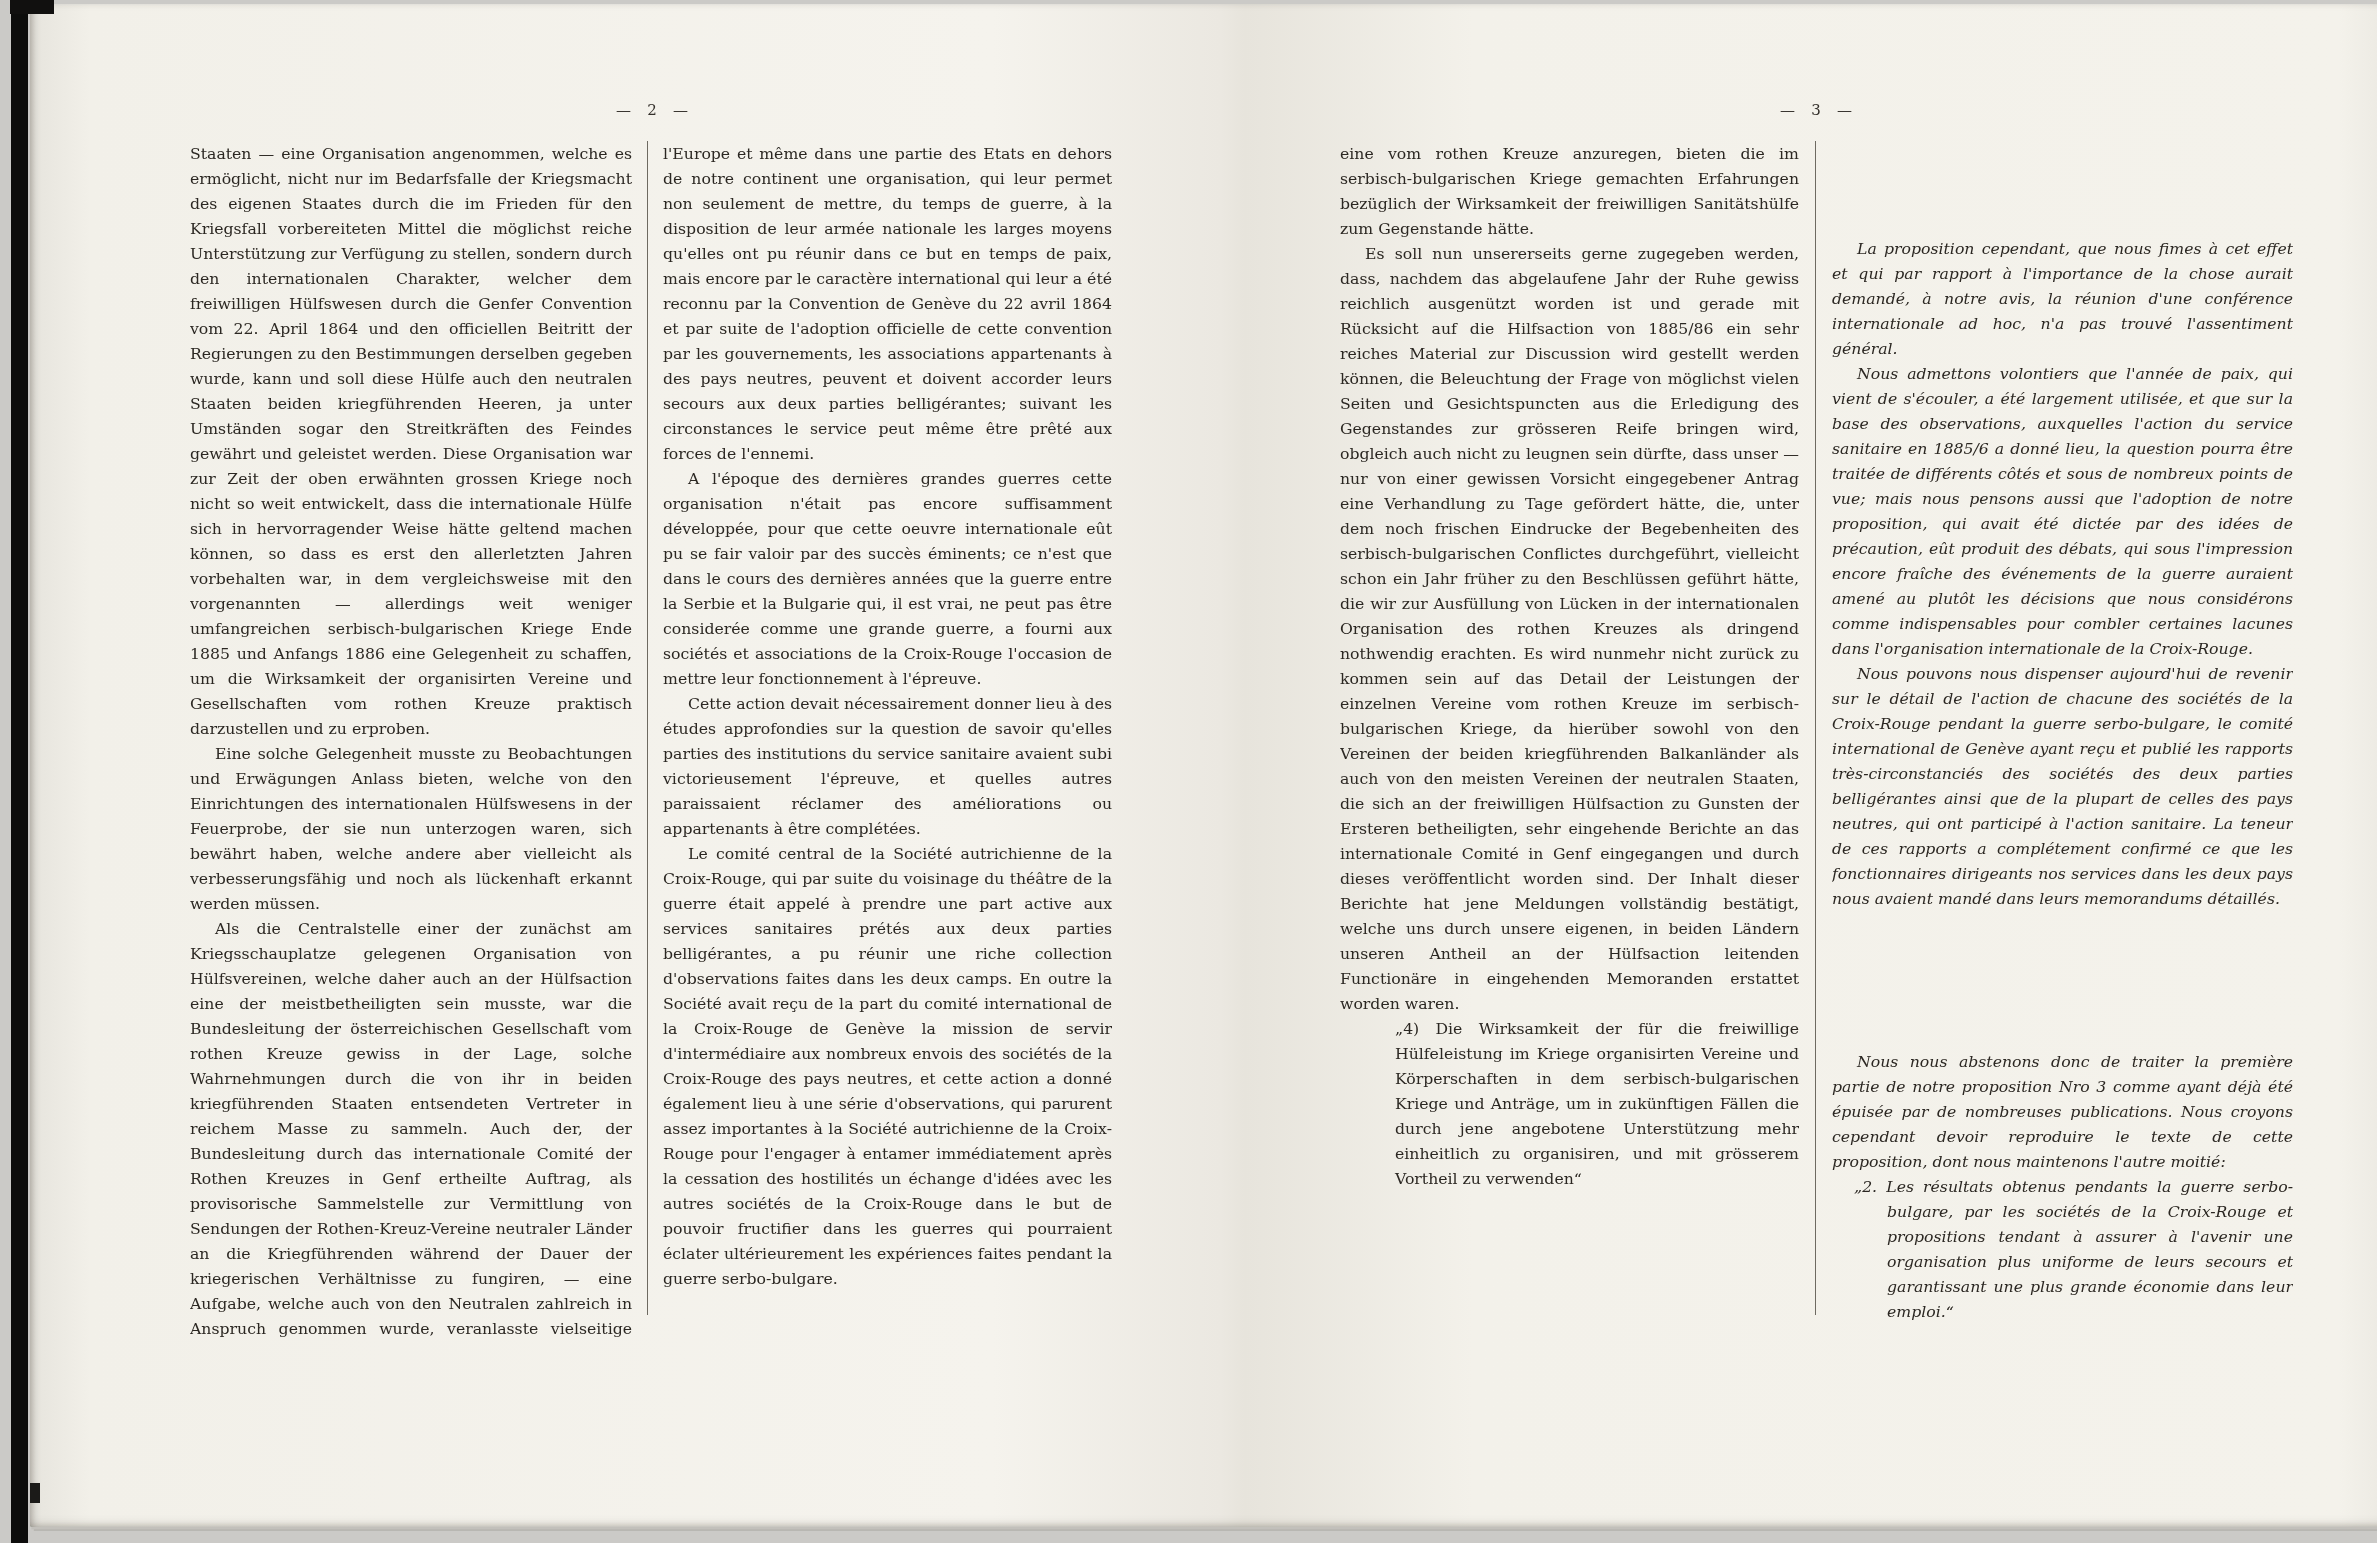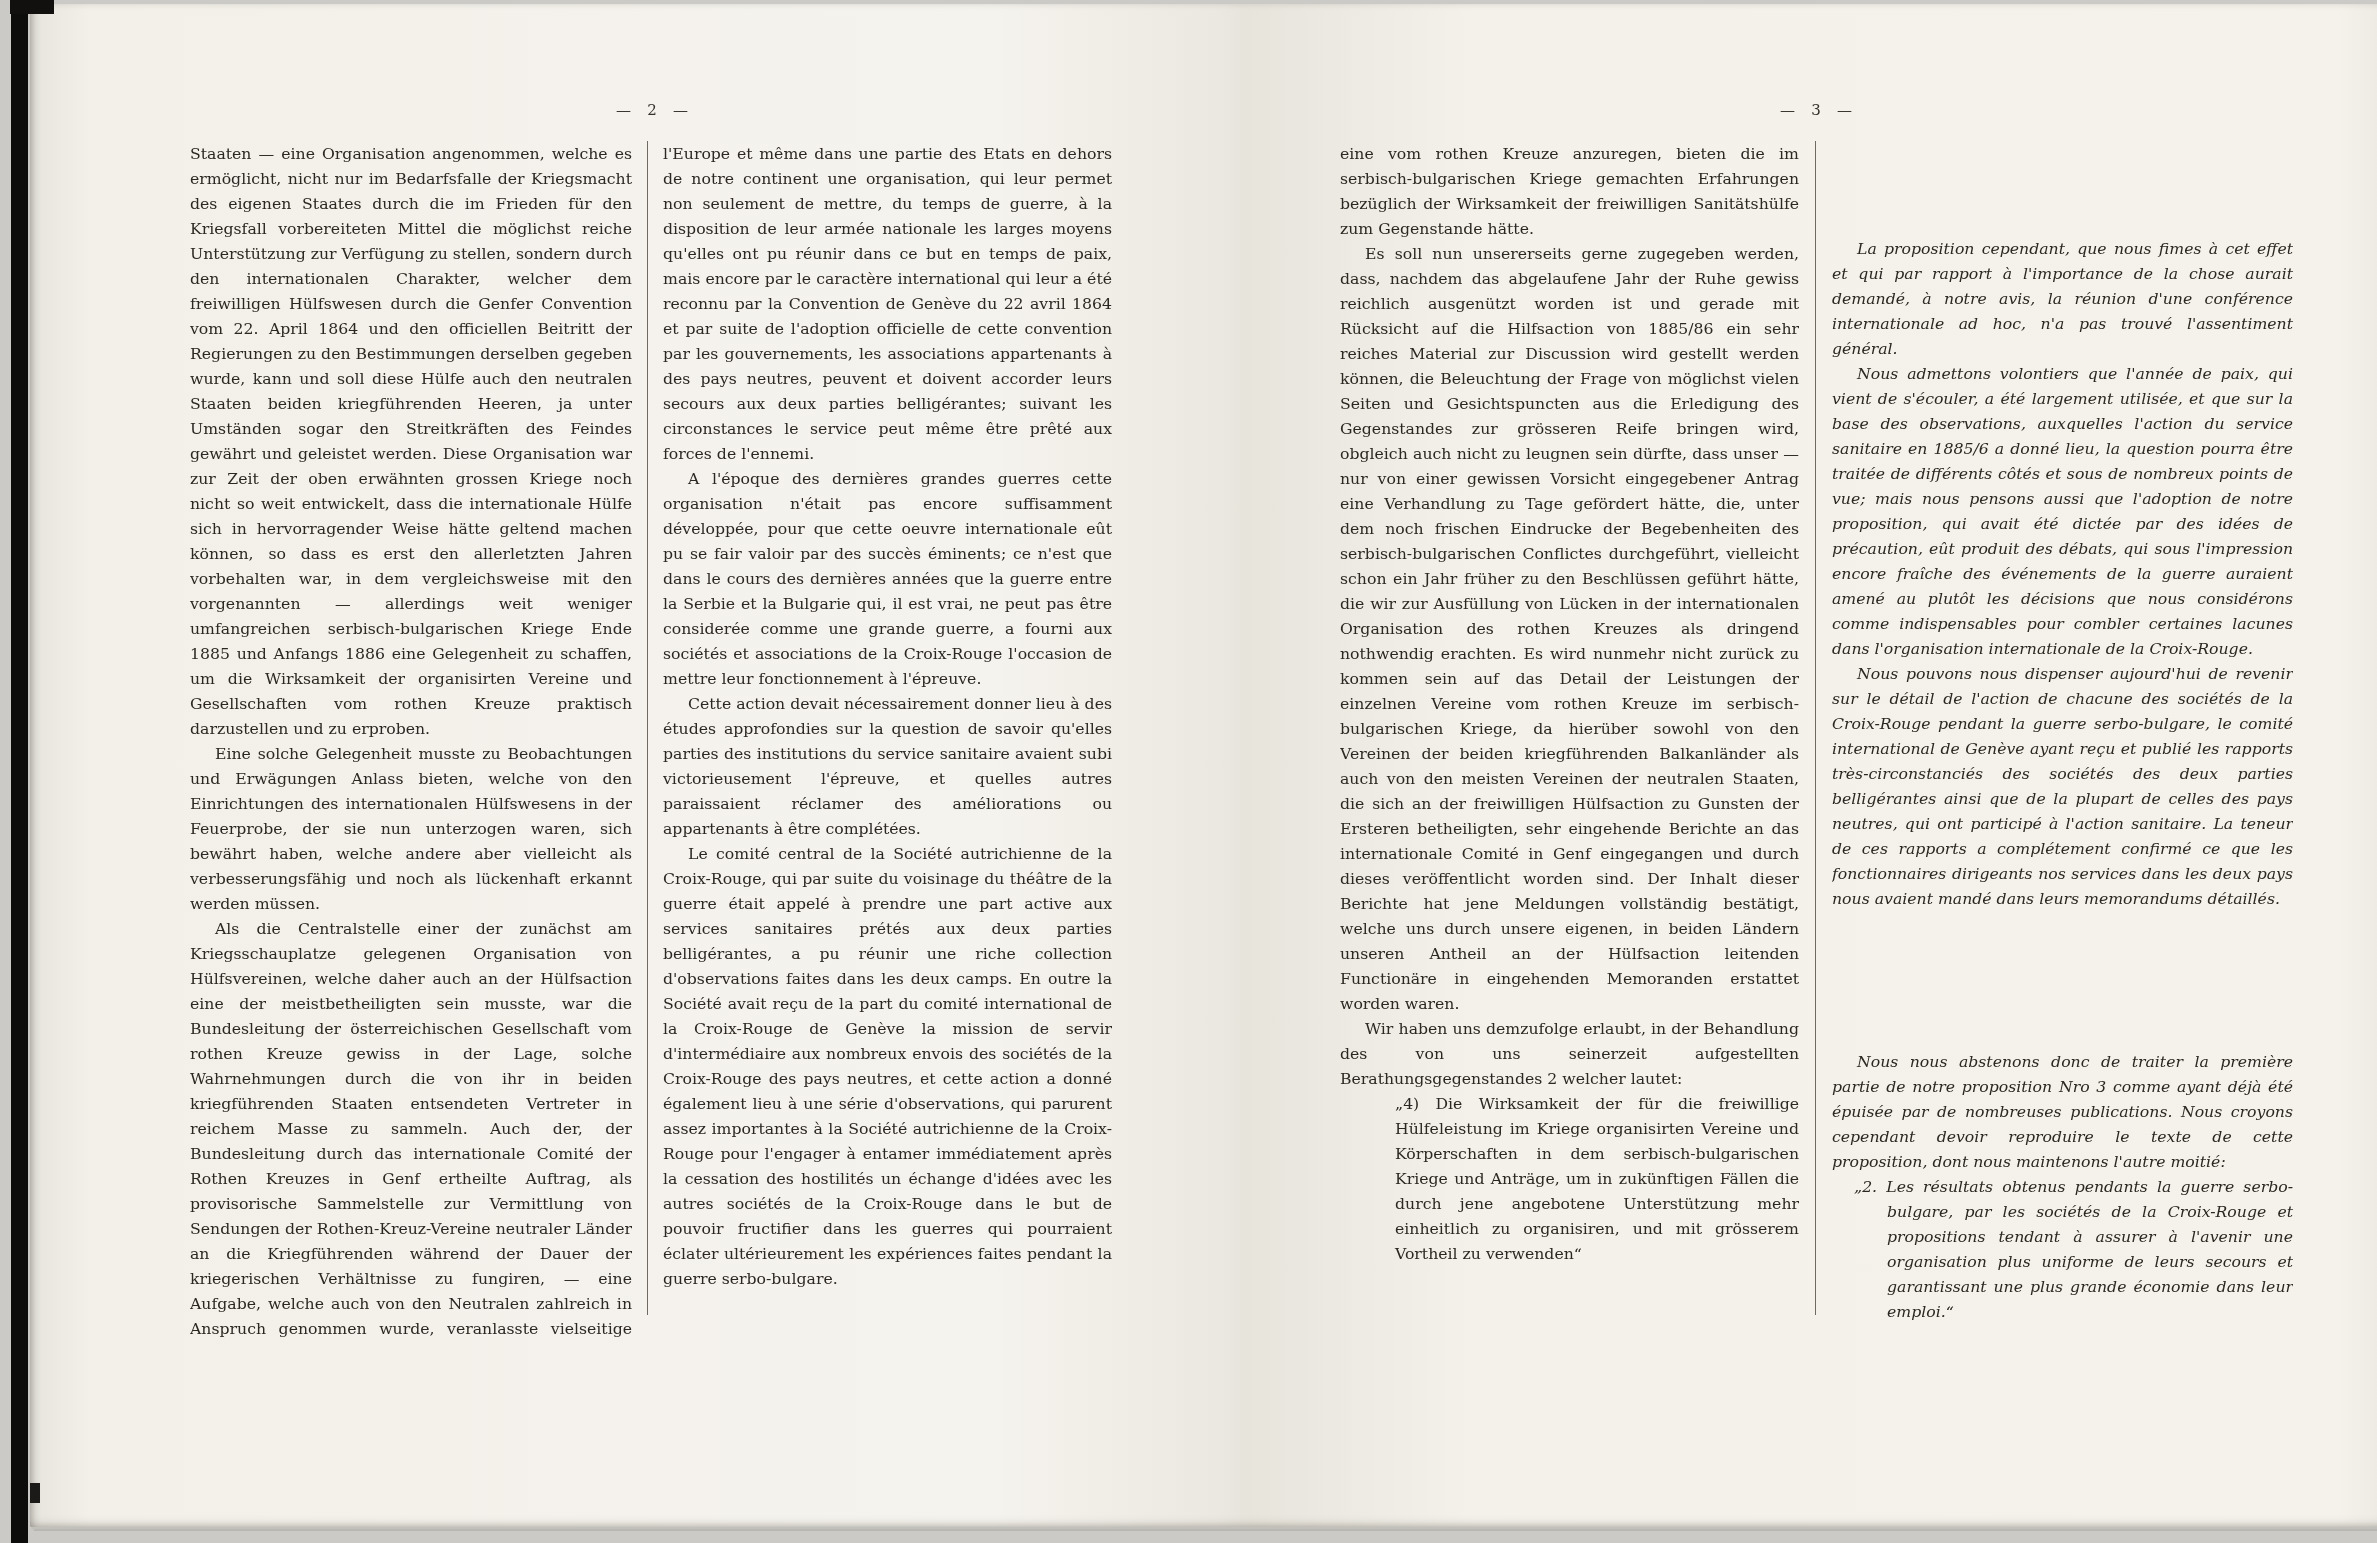--- a/index.html
+++ b/index.html
@@ -81,21 +81,20 @@
       </div>
     </div>
 
     <div class="page page-right">
       <div class="page-number">— 3 —</div>
       <div class="columns">
         <div class="col col-a cont">
           <div class="cont">
               <p class="para">eine vom rothen Kreuze anzuregen, bieten die im serbisch-bulgarischen Kriege gemachten Erfahrungen bezüglich der Wirksamkeit der freiwilligen Sanitätshülfe zum Gegenstande hätte.</p>
               <p class="para">Es soll nun unsererseits gerne zugegeben werden, dass, nachdem das abgelaufene Jahr der Ruhe gewiss reichlich ausgenützt worden ist und gerade mit Rücksicht auf die Hilfsaction von 1885/86 ein sehr reiches Material zur Discussion wird gestellt werden können, die Beleuchtung der Frage von möglichst vielen Seiten und Gesichtspuncten aus die Erledigung des Gegenstandes zur grösseren Reife bringen wird, obgleich auch nicht zu leugnen sein dürfte, dass unser — nur von einer gewissen Vorsicht eingegebener Antrag eine Verhandlung zu Tage gefördert hätte, die, unter dem noch frischen Eindrucke der Begebenheiten des serbisch-bulgarischen Conflictes durchgeführt, vielleicht schon ein Jahr früher zu den Beschlüssen geführt hätte, die wir zur Ausfüllung von Lücken in der internationalen Organisation des rothen Kreuzes als dringend nothwendig erachten. Es wird nunmehr nicht zurück zu kommen sein auf das Detail der Leistungen der einzelnen Vereine vom rothen Kreuze im serbisch-bulgarischen Kriege, da hierüber sowohl von den Vereinen der beiden kriegführenden Balkanländer als auch von den meisten Vereinen der neutralen Staaten, die sich an der freiwilligen Hülfsaction zu Gunsten der Ersteren betheiligten, sehr eingehende Berichte an das internationale Comité in Genf eingegangen und durch dieses veröffentlicht worden sind. Der Inhalt dieser Berichte hat jene Meldungen vollständig bestätigt, welche uns durch unsere eigenen, in beiden Ländern unseren Antheil an der Hülfsaction leitenden Functionäre in eingehenden Memoranden erstattet worden waren.</p>
-              <p class="para">Wir haben uns demzufolge erlaubt, in der Behandlung des von uns seinerzeit aufgestellten Berathungsgegenstandes 2 welcher lautet:</p>
             </div>
           <div>
               <p class="para quote">„4) Die Wirksamkeit der für die freiwillige Hülfeleistung im Kriege organisirten Vereine und Körperschaften in dem serbisch-bulgarischen Kriege und Anträge, um in zukünftigen Fällen die durch jene angebotene Unterstützung mehr einheitlich zu organisiren, und mit grösserem Vortheil zu verwenden“</p>
             </div>
         </div>
         <div class="divider"></div>
         <div class="col col-b col-offset-top">
           <div>
               <p class="para">La proposition cependant, que nous fimes à cet effet et qui par rapport à l'importance de la chose aurait demandé, à notre avis, la réunion d'une conférence internationale ad hoc, n'a pas trouvé l'assentiment général.</p>
               <p class="para">Nous admettons volontiers que l'année de paix, qui vient de s'écouler, a été largement utilisée, et que sur la base des observations, auxquelles l'action du service sanitaire en 1885/6 a donné lieu, la question pourra être traitée de différents côtés et sous de nombreux points de vue; mais nous pensons aussi que l'adoption de notre proposition, qui avait été dictée par des idées de précaution, eût produit des débats, qui sous l'impression encore fraîche des événements de la guerre auraient amené au plutôt les décisions que nous considérons comme indispensables pour combler certaines lacunes dans l'organisation internationale de la Croix-Rouge.</p>

